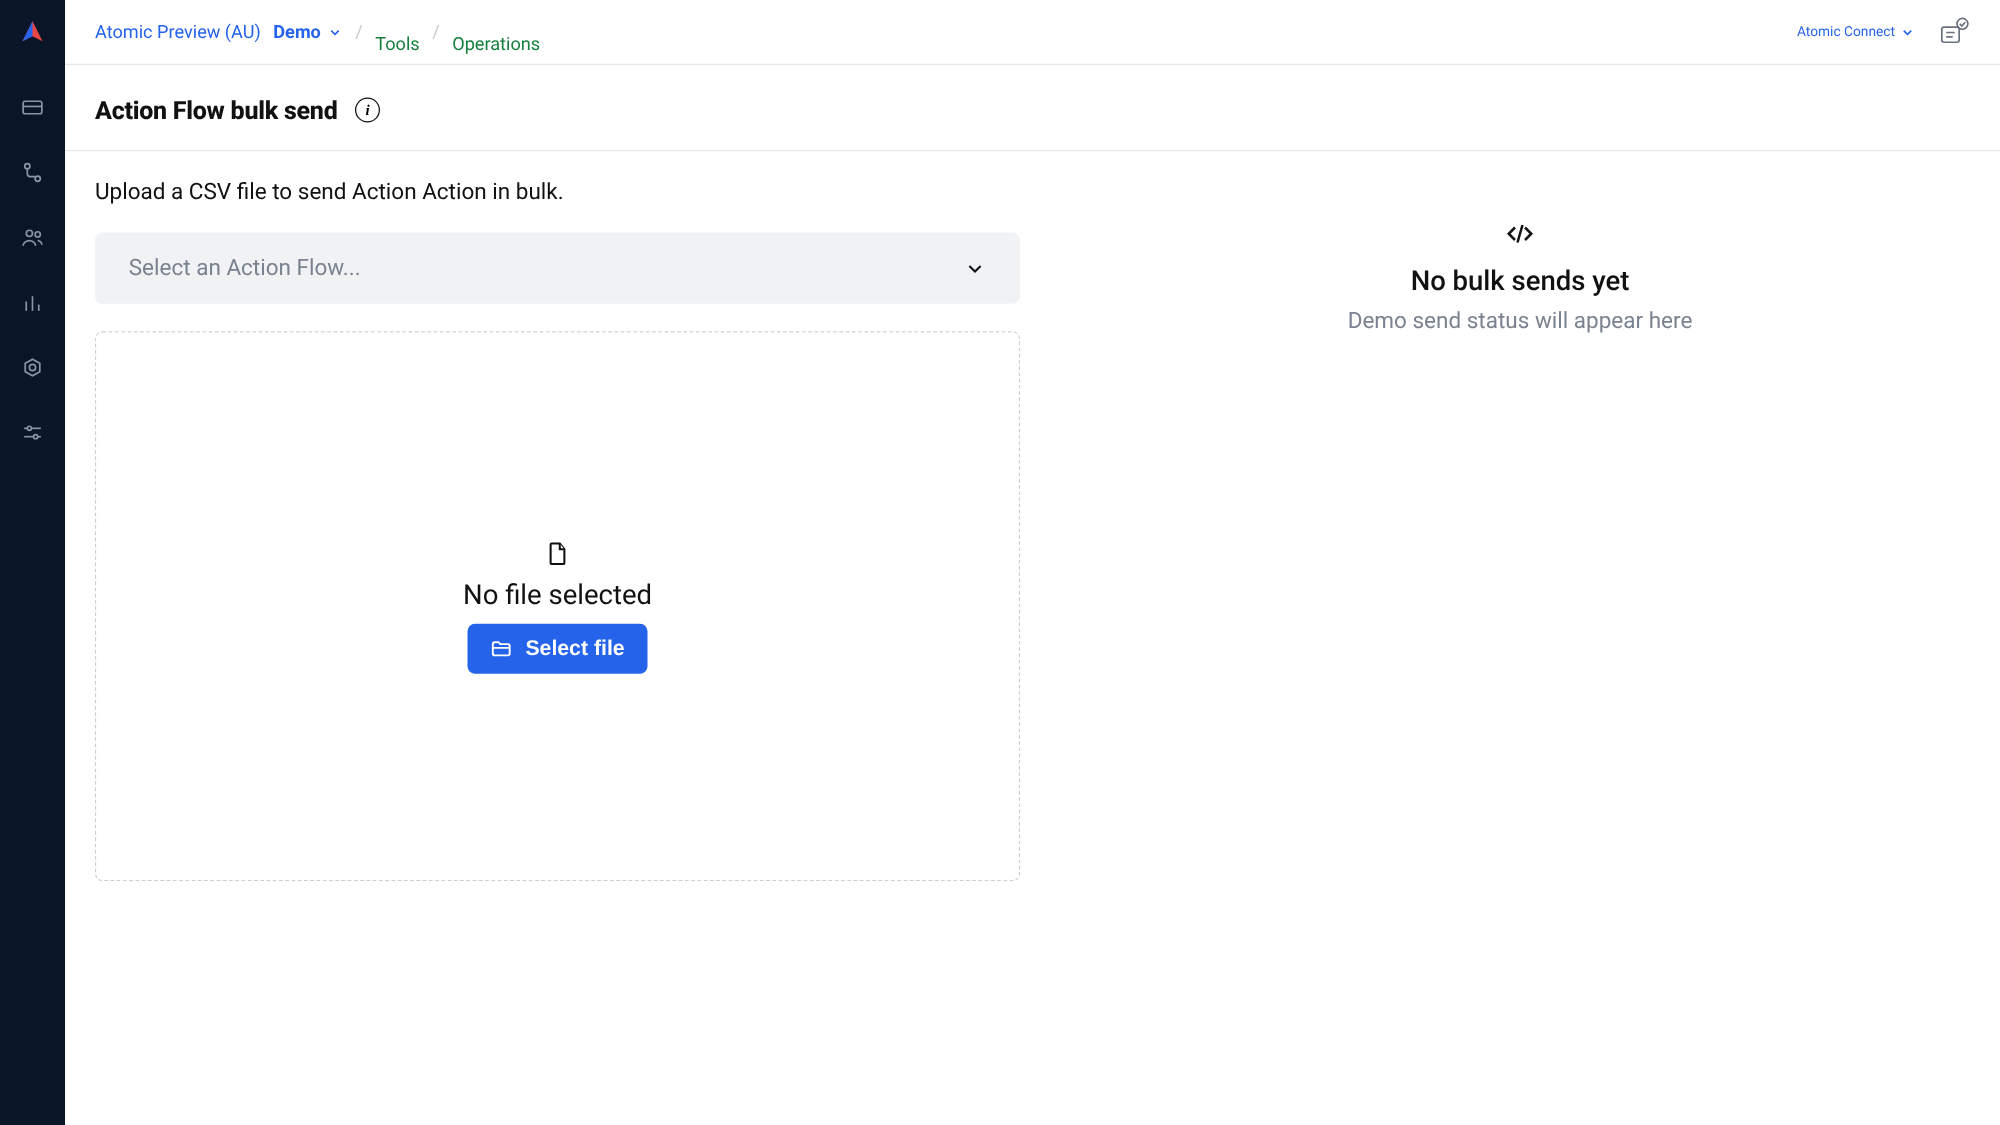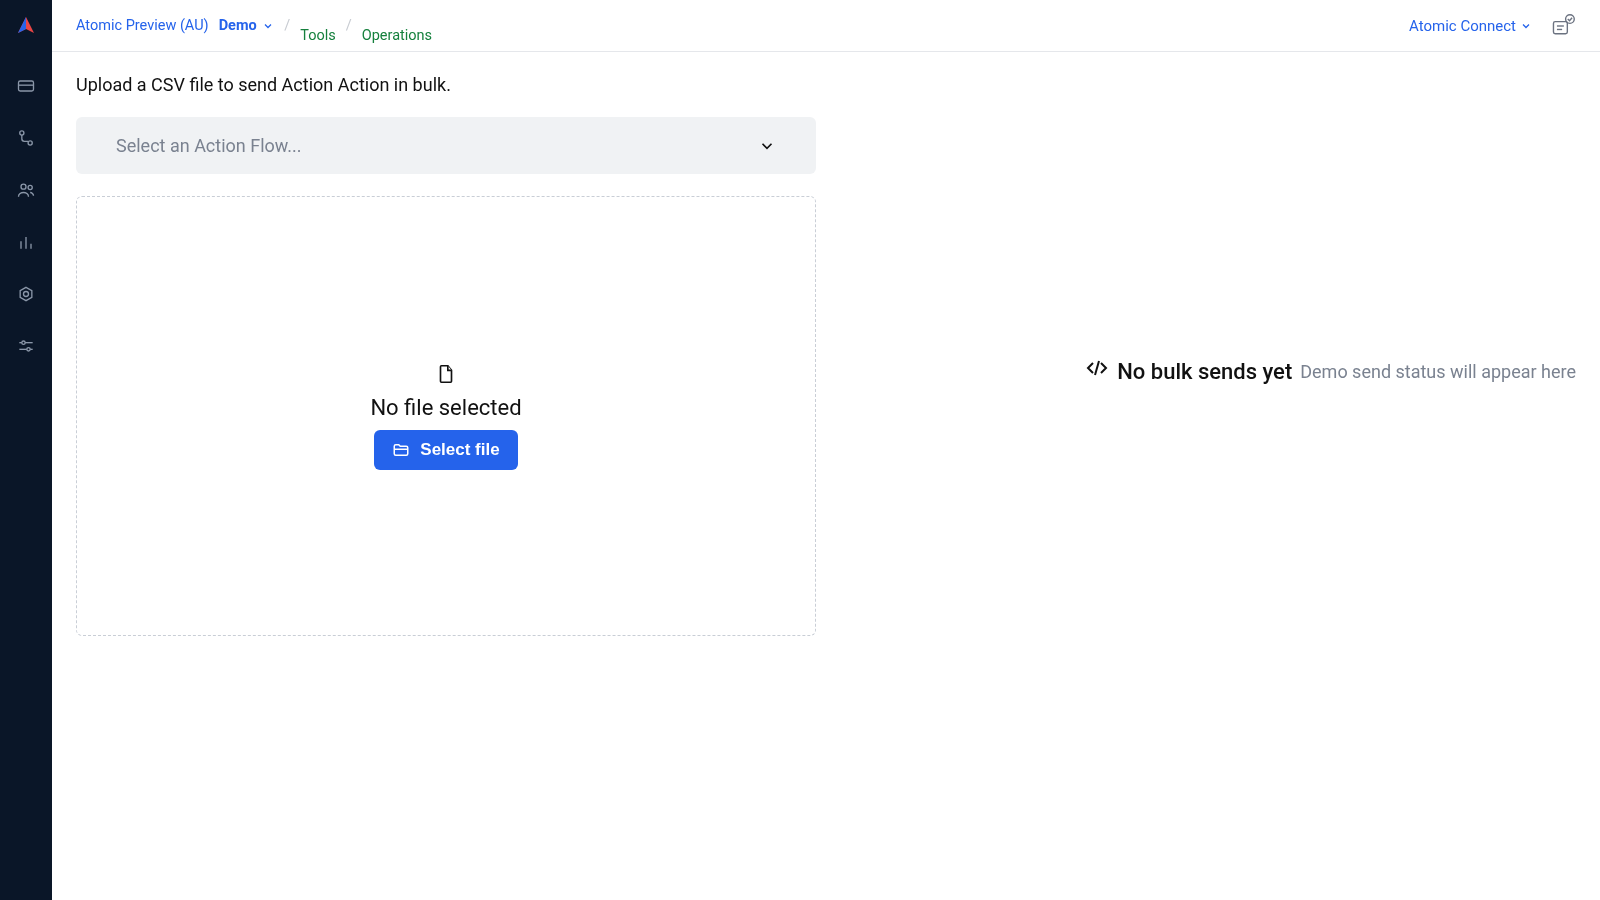--- a/index.html
+++ b/index.html
@@ -86,21 +86,21 @@
       vertical-align: middle;
     }
     .topbar-right {
       margin-left: auto;
       display: flex;
       align-items: center;
       gap: 18px;
     }
     .connect-link {
       color: #2563eb;
-      font-size: 15px;
+      font-size: 11px;
       cursor: pointer;
       display: inline-flex;
       align-items: center;
       gap: 4px;
     }
     .status-icon {
       color: #6b7280;
       position: relative;
     }
     .page-header {
@@ -157,21 +157,21 @@
       background: #fff;
       cursor: pointer;
     }
     .checkbox-label {
       font-size: 18px;
       color: #111;
     }
     .select-box {
       background: #f0f2f4;
       border-radius: 6px;
-      padding: 18px 40px;
+      padding: 18px 27px;
       display: flex;
       align-items: center;
       justify-content: space-between;
       cursor: pointer;
       margin-bottom: 22px;
       gap: 25px;
     }
     .select-placeholder {
       color: #7a8290;
       font-size: 18px;
@@ -208,25 +208,24 @@
       font-size: 17px;
       font-weight: 600;
       display: inline-flex;
       align-items: center;
       gap: 10px;
       cursor: pointer;
     }
     .right-col {
       flex: 1;
       display: flex;
-      flex-direction: row;
+      flex-direction: column;
       align-items: center;
       padding-top: 32px;
       gap: 8px;
-      justify-content: flex-end;
     }
     .right-icon {
       color: #111;
       margin-bottom: 6px;
     }
     .right-title {
       font-size: 22px;
       color: #111;
       font-weight: 500;
     }
@@ -319,20 +318,24 @@
           <rect x="4" y="10" width="16" height="14" rx="2"></rect>
           <line x1="8" y1="15" x2="16" y2="15"></line>
           <line x1="8" y1="19" x2="14" y2="19"></line>
           <circle cx="23" cy="7" r="5"></circle>
           <polyline points="20.5 7 22.5 9 25.5 5.5"></polyline>
         </svg>
       </span>
     </div>
   </div>
 
+  <div class="page-header">
+    <h1 class="page-title">Action Flow bulk send</h1>
+    <span class="info-icon">i</span>
+  </div>
 
   <div class="content">
     <div class="left-col">
       <p class="intro-text">Upload a CSV file to send Action Action in bulk.</p>
 
 
       <div class="select-box">
         <span class="select-placeholder">Select an Action Flow...</span>
         <svg width="18" height="18" viewBox="0 0 24 24" fill="none" stroke="#111" stroke-width="2.2">
             <polyline points="6 9 12 15 18 9"></polyline>

